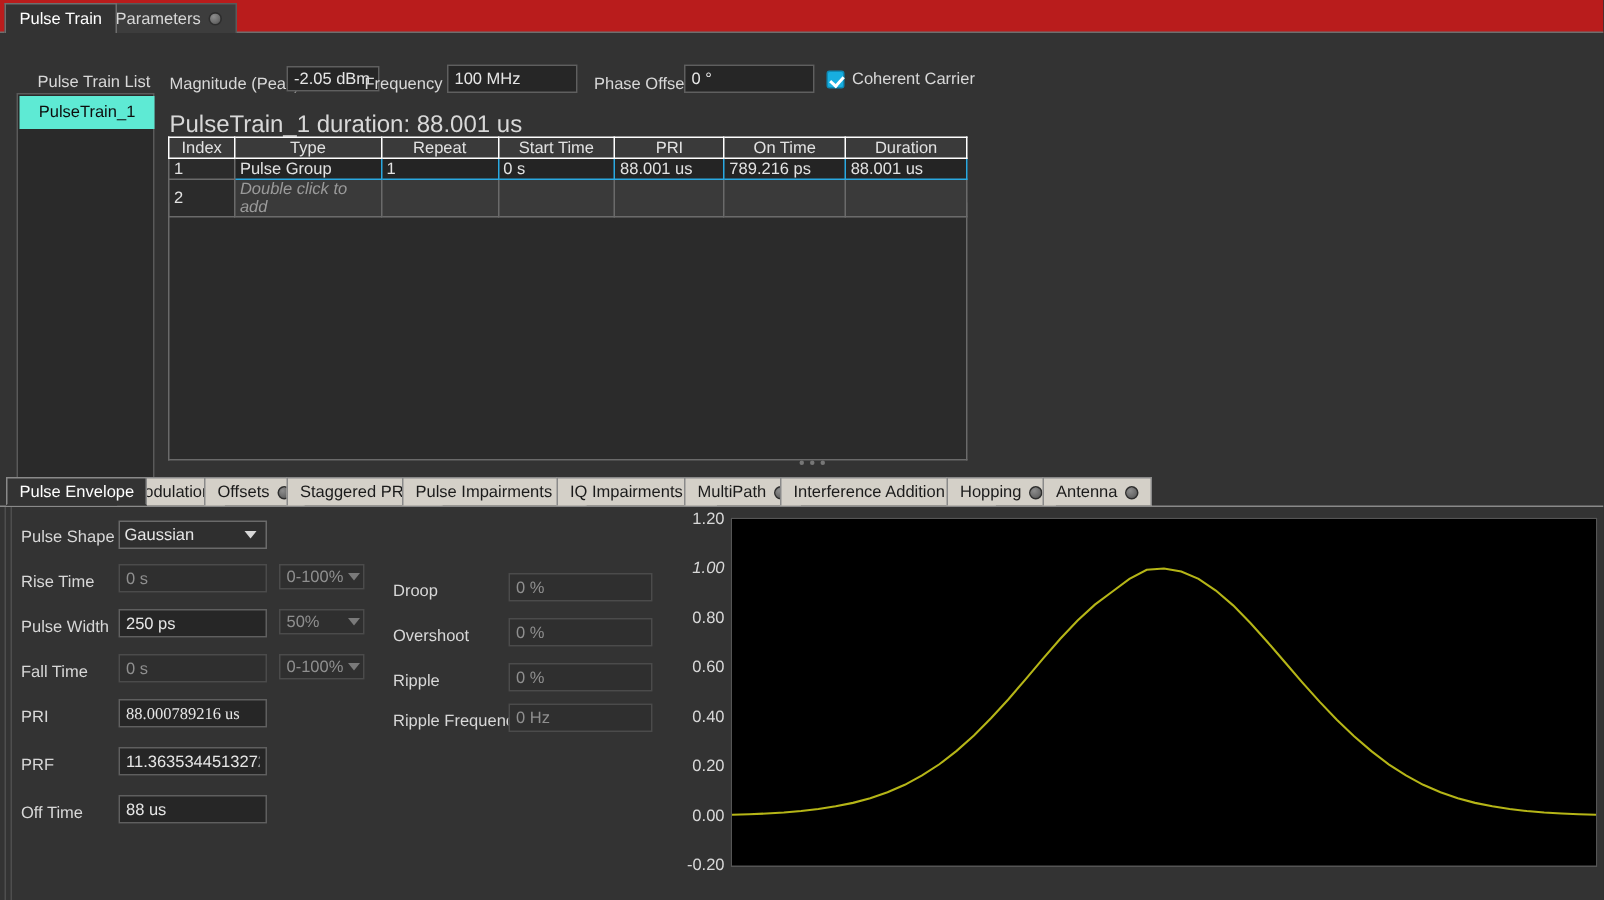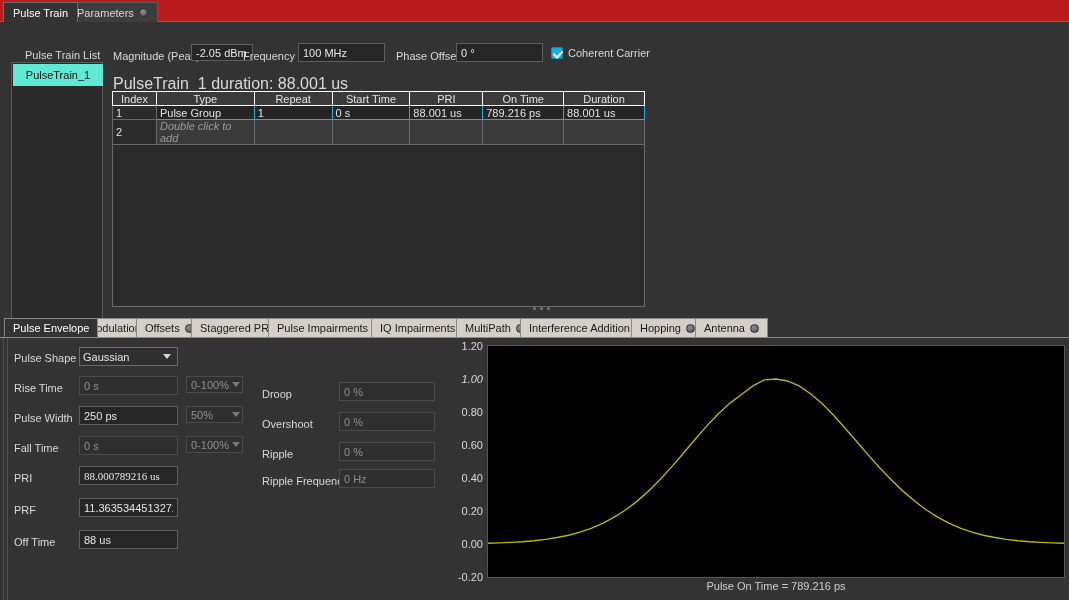--- a/index.html
+++ b/index.html
@@ -329,16 +329,15 @@
         <div class="ytick" style="top: 138px; left: 0px;">0.40</div>
         <div class="ytick" style="top: 171px; left: 0px;">0.20</div>
         <div class="ytick" style="top: 204px; left: 0px;">0.00</div>
         <div class="ytick" style="top: 237px; left: 0px;">-0.20</div>
       </div>
     <div class="plot">
       <svg id="trace-svg" width="576" height="231" viewBox="0 0 576 231" preserveAspectRatio="none">
         <path id="trace-path" fill="none" stroke="#b5b517" stroke-width="1.4" d="M0.00 197.18 L11.52 196.84 L23.04 196.35 L34.56 195.69 L46.08 194.70 L57.60 193.38 L69.12 191.56 L80.64 189.25 L92.16 186.12 L103.68 182.16 L115.20 177.21 L126.72 170.94 L138.24 163.51 L149.76 154.60 L161.28 144.38 L172.80 132.66 L184.32 120.12 L195.84 106.75 L207.36 93.06 L218.88 79.86 L230.40 67.65 L241.92 57.09 L253.44 48.51 L264.96 39.93 L276.48 33.82 L288.00 33.00 L299.52 34.98 L311.04 39.93 L322.56 47.69 L334.08 57.59 L345.60 69.30 L357.12 82.17 L368.64 95.53 L380.16 108.90 L391.68 121.77 L403.20 133.81 L414.72 144.87 L426.24 154.77 L437.76 163.51 L449.28 170.94 L460.80 177.21 L472.32 182.16 L483.84 186.12 L495.36 189.25 L506.88 191.56 L518.40 193.38 L529.92 194.70 L541.44 195.69 L552.96 196.35 L564.48 196.84 L576.00 197.18"></path>
       </svg>
     </div>
-    <div class="chart-cap">Pulse On Time = 789.216 ps</div>
   </div>
 
 </div>
 
 </body></html>

